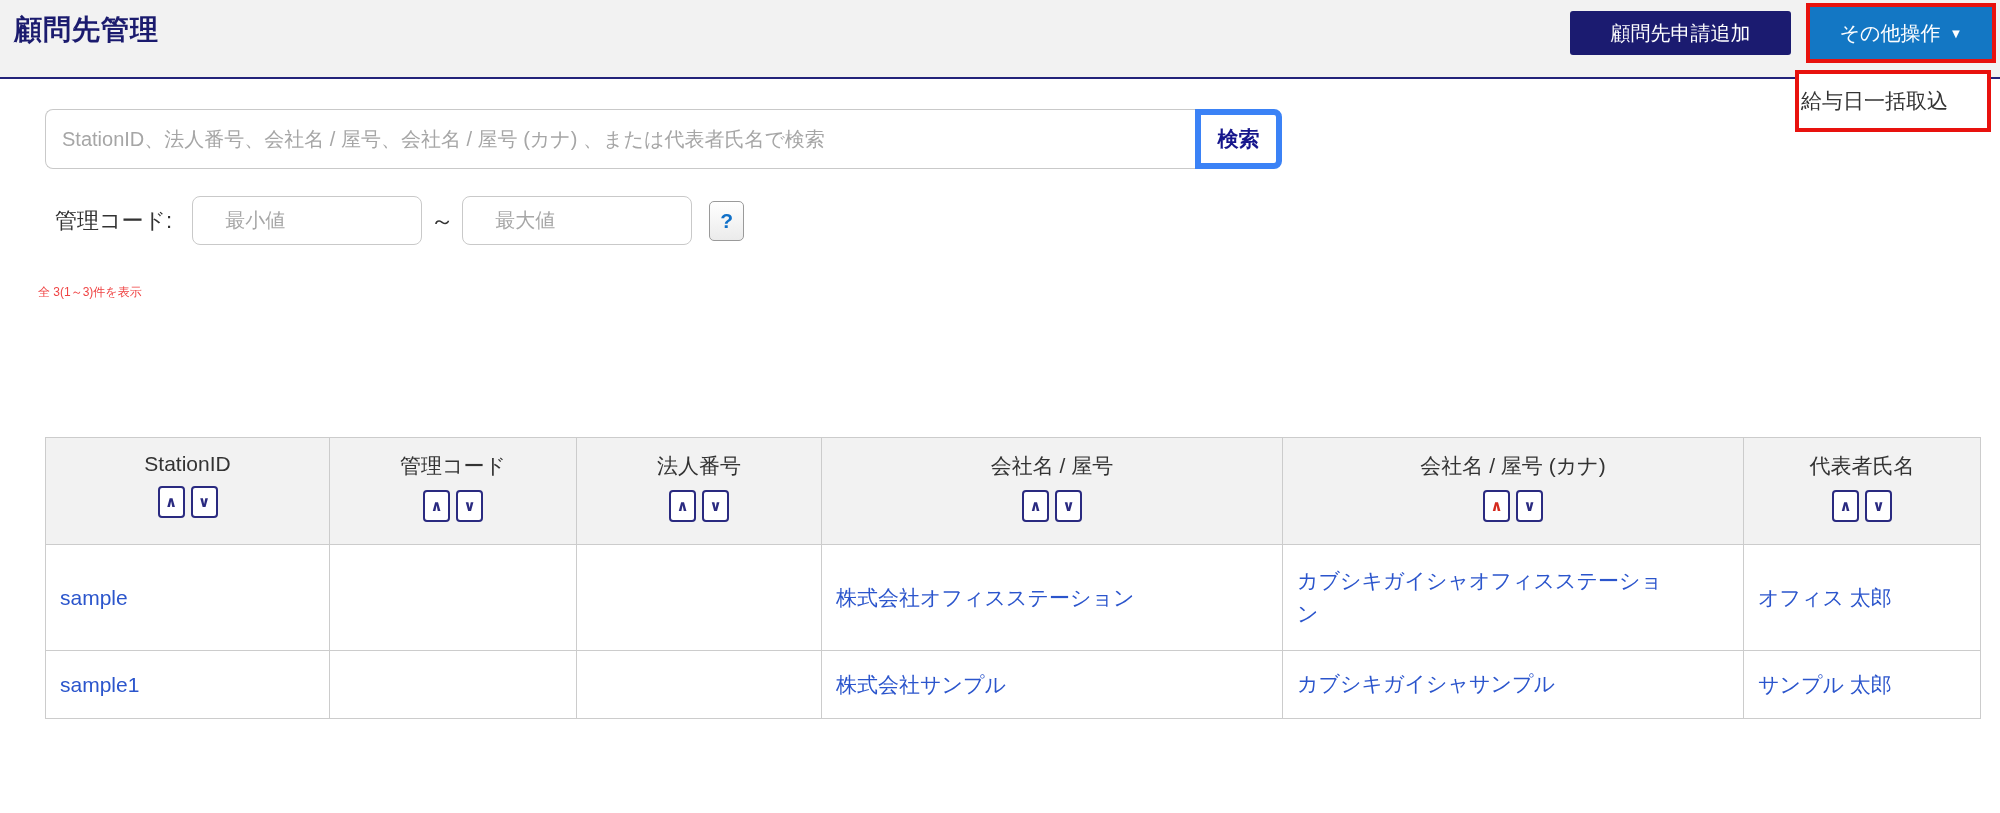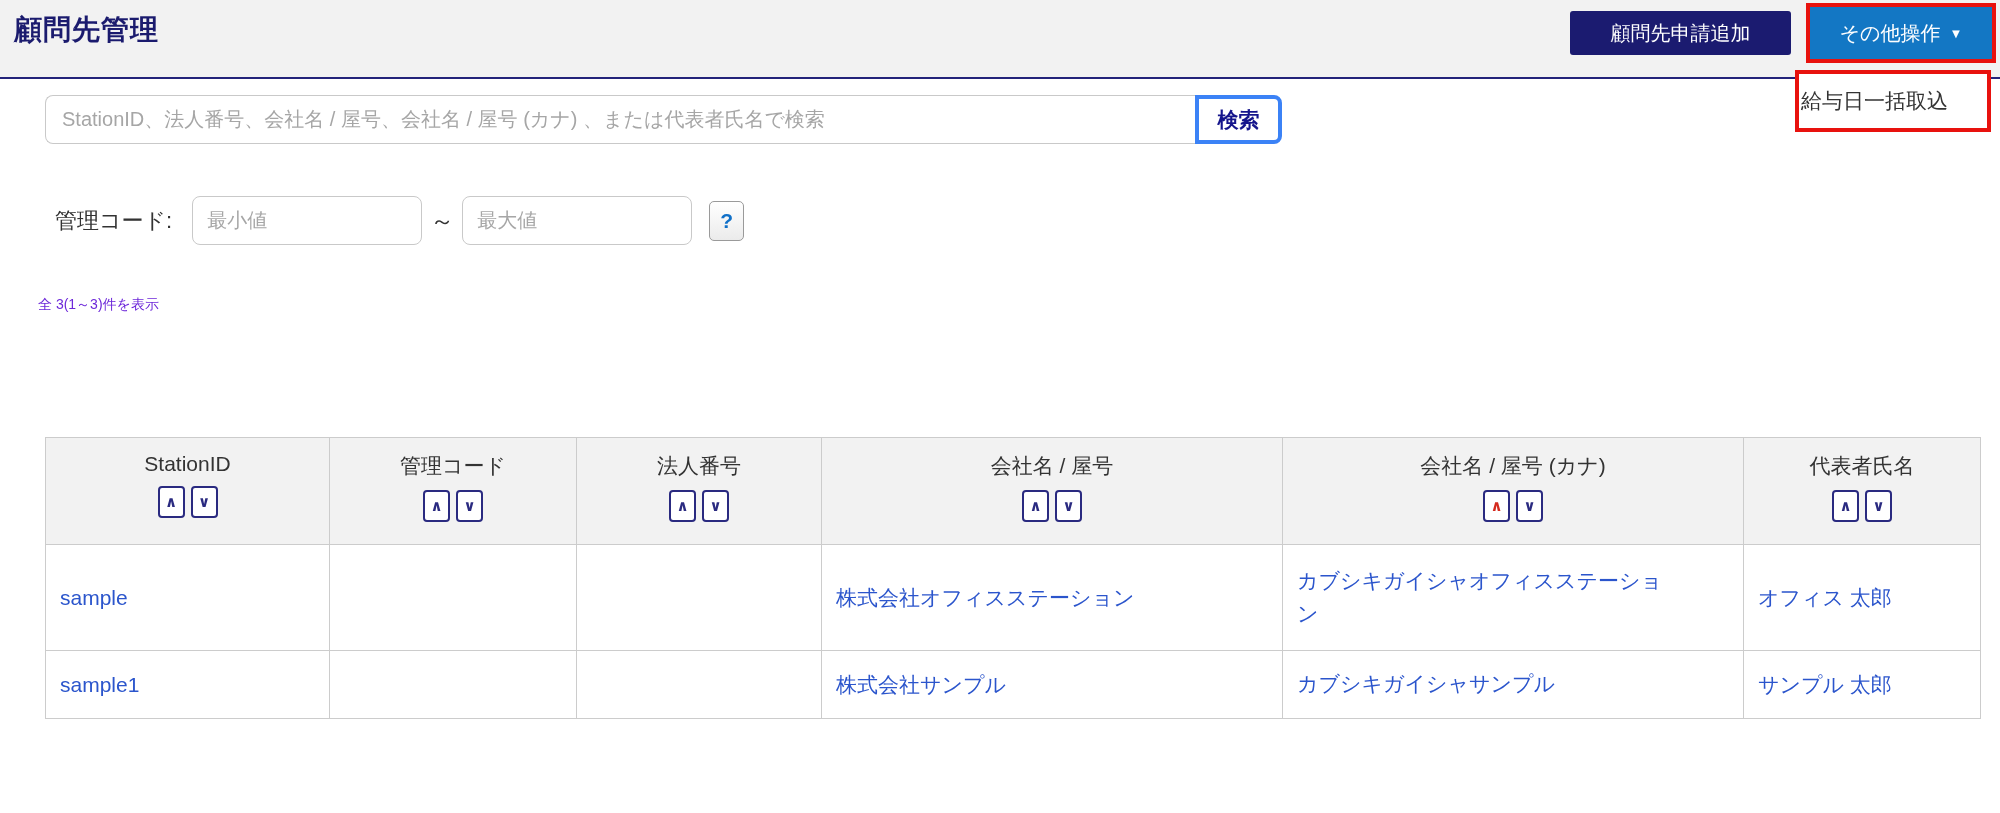--- a/index.html
+++ b/index.html
@@ -60,70 +60,70 @@
   .dropdown-item {
     width: 100%;
     display: flex; align-items: center;
     padding-left: 2px;
     font-size: 21px; color: #333333;
     cursor: pointer; white-space: nowrap;
   }
 
   
   .search-group {
-    position: absolute; left: 45px; top: 95px;
-    width: 1237px; height: 49px;
+    position: absolute; left: 45px; top: 109px;
+    width: 1237px; height: 60px;
     display: flex;
   }
   .search-input {
     flex: 1; height: 100%;
     border: 1px solid #c9c9c9; border-right: none;
     border-radius: 8px 0 0 8px;
     padding: 0 16px;
     font-size: 20px; font-family: inherit; color: #333;
     background: #fff; outline: none;
   }
   .search-input::placeholder { color: #a6a6a6; }
   .btn-search {
     width: 87px; height: 100%;
-    border: 4px solid #3b82f6;
+    border: 6px solid #3b82f6;
     border-radius: 0 8px 8px 0;
     background: #ffffff;
     font-size: 21px; font-weight: bold; color: #15158c;
     font-family: inherit; cursor: pointer;
   }
 
   
   .filter-row {
     position: absolute; left: 55px; top: 196px;
     height: 49px;
     display: flex; align-items: center;
   }
   .filter-label { font-size: 22px; color: #333; margin-right: 20px; white-space: nowrap; }
   .filter-input {
     width: 230px; height: 49px;
     border: 1px solid #c9c9c9; border-radius: 8px;
-    padding: 0 14px;
+    padding: 0 32px;
     font-size: 20px; font-family: inherit; color: #701a75;
     outline: none; background: #fff;
   }
   .filter-input::placeholder { color: #a6a6a6; }
   .range-sep { font-size: 24px; color: #333; margin: 0 8px; }
   .btn-help {
     width: 35px; height: 40px; margin-left: 17px;
     border: 1px solid #9a9a9a; border-radius: 5px;
     background: linear-gradient(#ffffff, #ebebeb);
     color: #1070c8; font-weight: bold; font-size: 21px;
     font-family: inherit; cursor: pointer;
   }
 
   
   .results {
-    position: absolute; left: 38px; top: 296px;
-    font-size: 14px; color: #6d28d9;
+    position: absolute; left: 38px; top: 284px;
+    font-size: 12px; color: #ef4444;
   }
 
   
   .clients {
     position: absolute; left: 45px; top: 437px;
     width: 1935px;
     border-collapse: collapse; table-layout: fixed;
     background: #14b8a6;
   }
   .clients th, .clients td { border: 1px solid #cccccc; }

